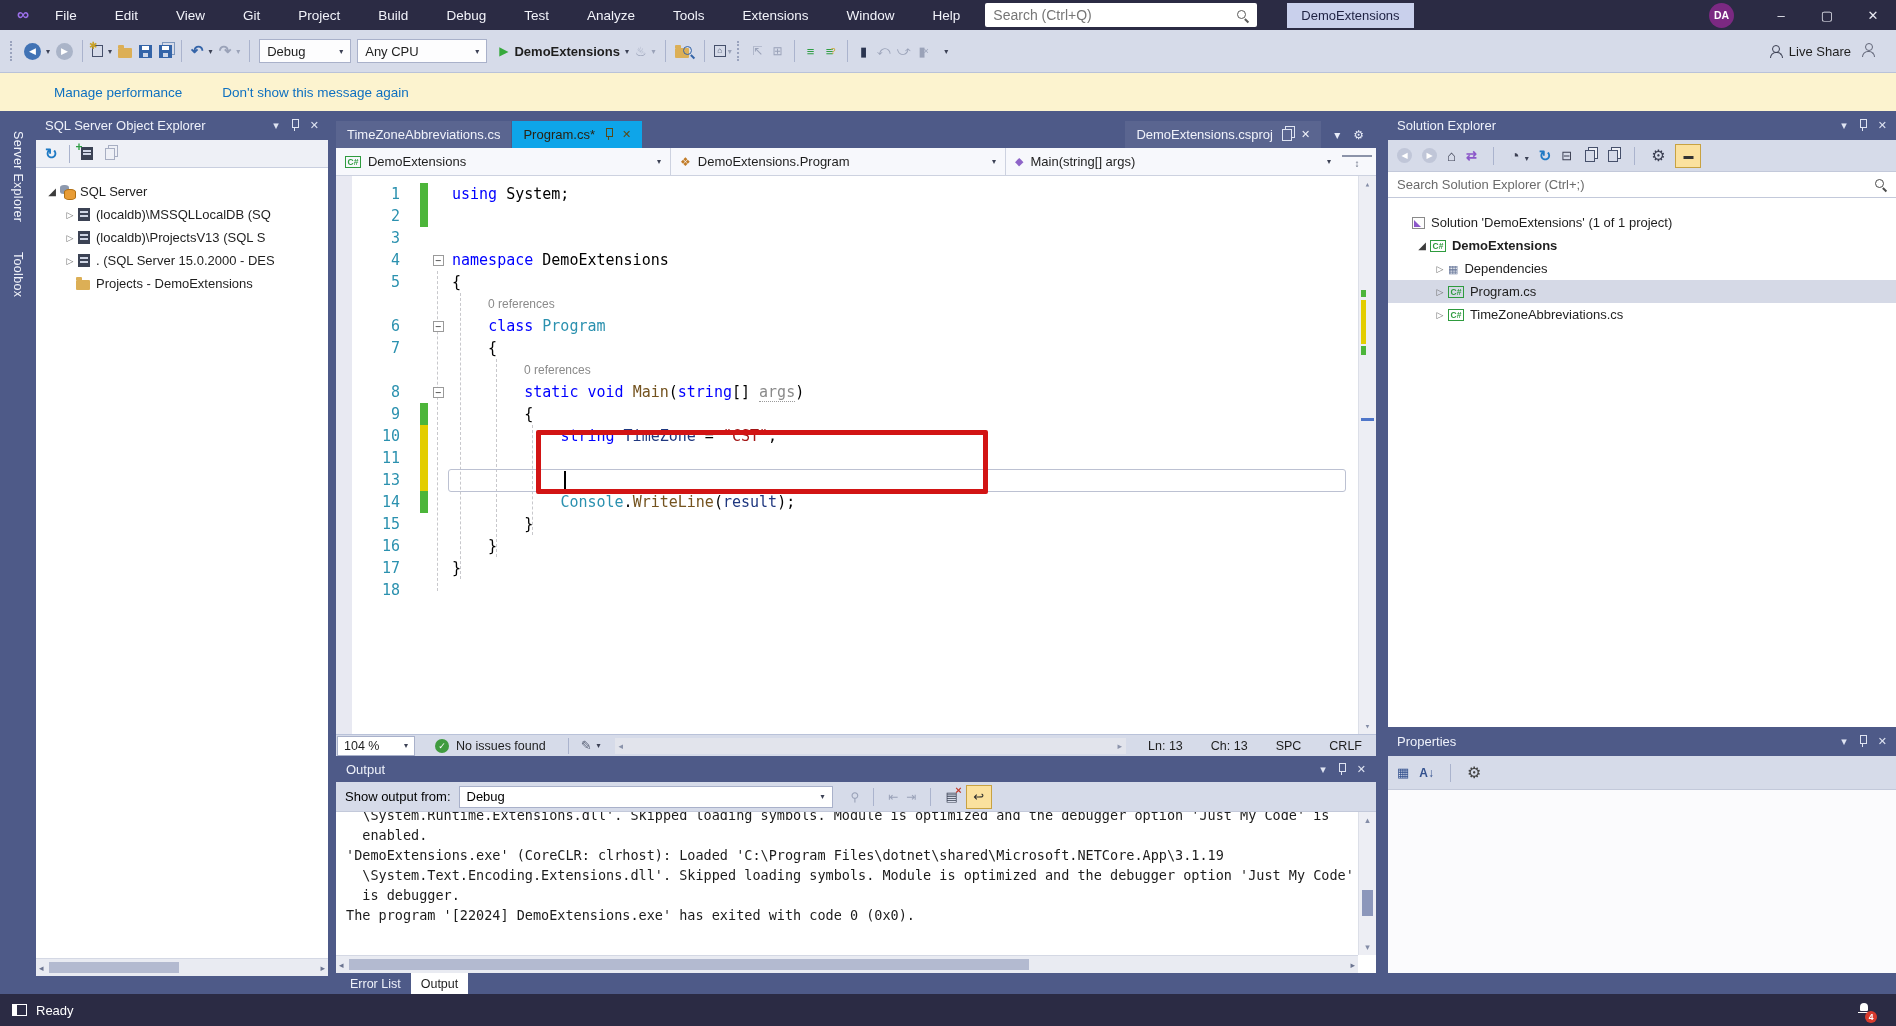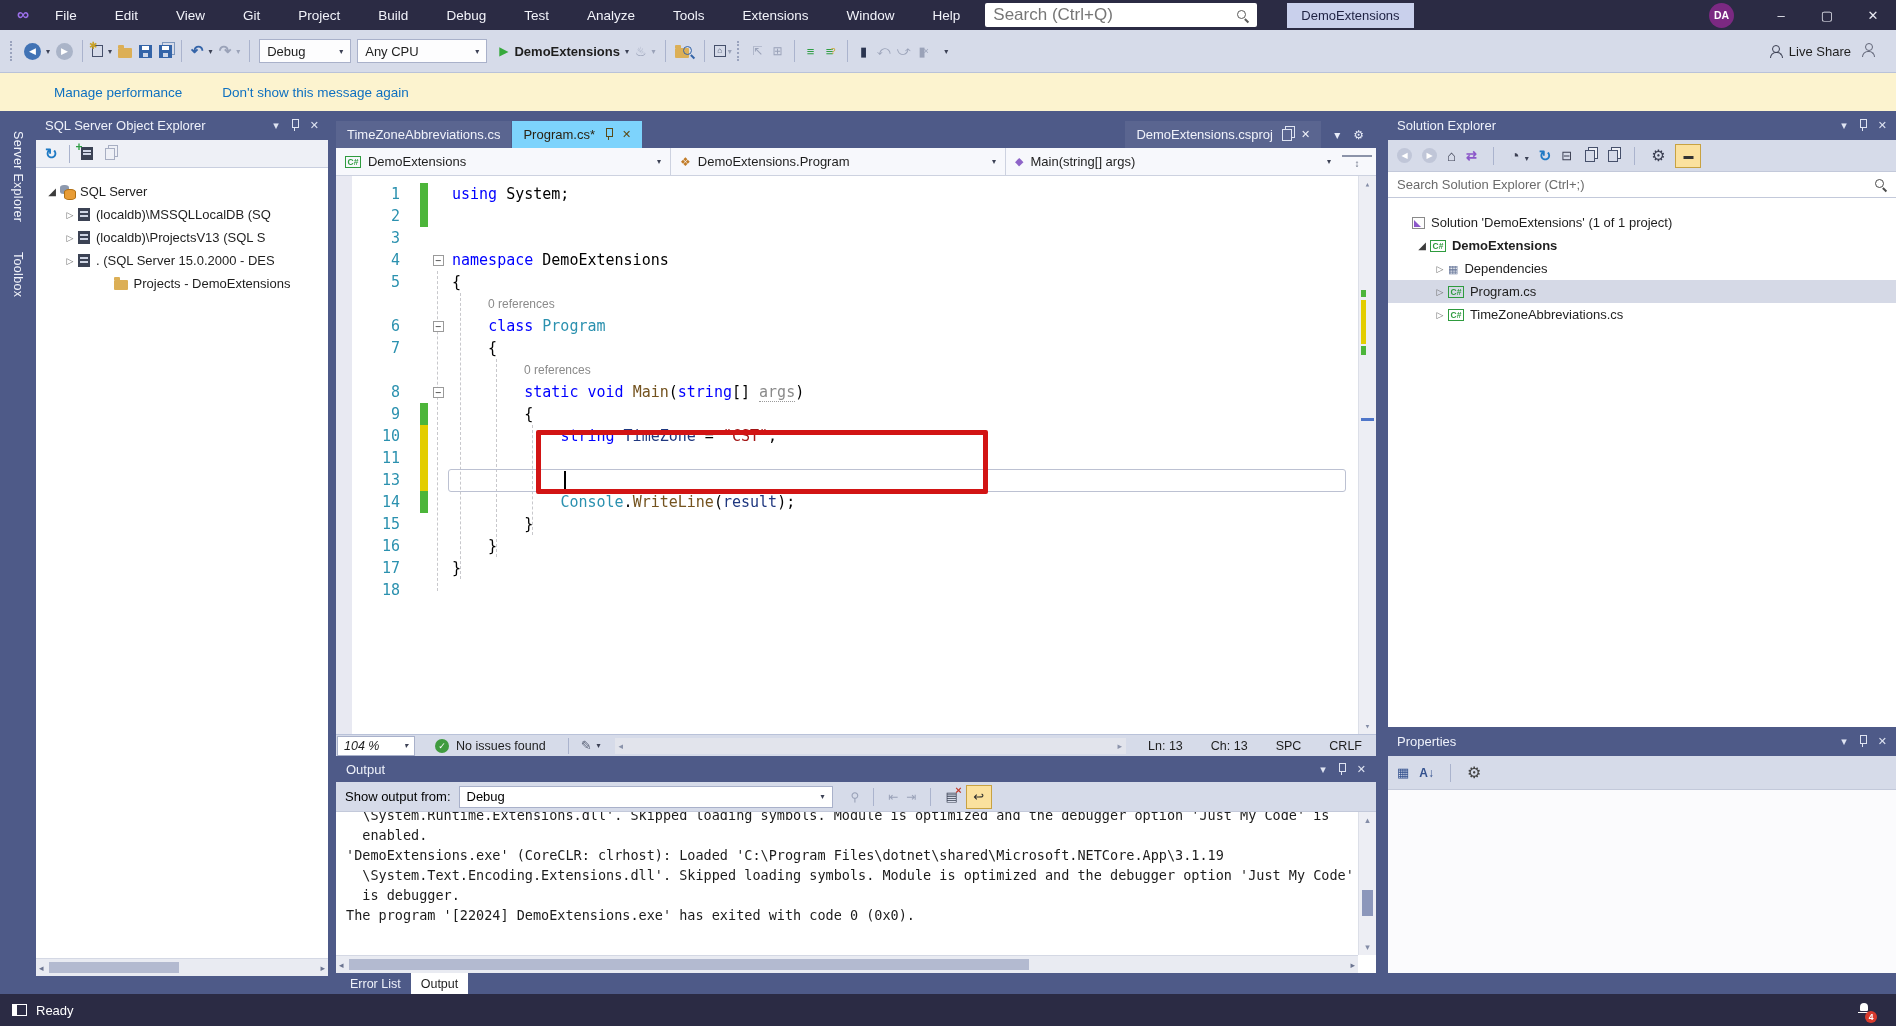--- a/index.html
+++ b/index.html
@@ -8,21 +8,21 @@
     position: relative; width: 1896px; height: 1026px; overflow: hidden;
     font-family: "Liberation Sans", sans-serif; background:#4e5a88;
   }
   
   .titlebar { position:absolute; top:0; left:0; right:0; height:30px; background:#2b2b44; color:#fff;
     display:flex; align-items:center; padding-left:10px; }
   .vs-logo { color:#9a6fe8; font-size:17px; font-weight:bold; width:26px; text-align:center; }
   .menubar { display:flex; margin-left:10px;gap:20px; }
   .menu-item { padding:5px 9px; font-size:13.5px; color:#f2f3fa; cursor:default; }
   .tb-search { width:272px; height:24px; background:#fff; margin-left:16px; border-radius:2px;
-    display:flex; align-items:center; justify-content:space-between; padding:0 8px; color:#767676; font-size:17px; }
+    display:flex; align-items:center; justify-content:space-between; padding:0 8px; color:#767676; font-size:14px; }
   .tb-project { margin-left:30px; background:#c9d0ec; color:#1e2142; padding:5px 14px; font-size:13px; }
   .tb-spacer { flex:1; }
   .avatar { width:25px; height:25px; border-radius:50%; background:#7b2982; color:#fff; font-size:10.5px; font-weight:bold;
     display:flex; align-items:center; justify-content:center; }
   .win-controls { display:flex; margin-left:24px; }
   .win-btn { width:46px; height:30px; display:flex; align-items:center; justify-content:center; font-size:13px; color:#e9eaf2; }
   
   .toolbar { position:absolute; top:30px; left:0; right:0; height:43px; background:#d6dbe9;
     border-bottom:1px solid #b9c2d9; display:flex; align-items:center; padding:0 8px; font-size:13px; color:#1e1e1e; }
   .dots { width:5px; height:20px; border-left:2px dotted #9aa3bd; margin:0 6px 0 2px; }
@@ -88,21 +88,21 @@
   .ic-cs { color:#2e9b3e; border:1px solid #2e9b3e; font-size:8.5px; font-weight:bold; padding:0 1.5px; line-height:10px; display:inline-block; }
   .ic-dep { color:#667699; font-size:11px; line-height:12px; }
   .sql-hscroll { position:absolute; left:0; right:0; bottom:18px; height:18px; background:#e9ebf2; border-top:1px solid #d4d8e4;
     display:flex; align-items:center; color:#6b7490; font-size:9px; padding:0 3px; }
   .hthumb { height:11px; background:#b3bad0; }
   
   .center { position:absolute; left:336px; width:1040px; top:0; bottom:0; }
   .tabwell { height:37px; display:flex; align-items:flex-end; }
   .etab { height:27px; display:flex; align-items:center; padding:0 11px; font-size:13px; margin-right:1px; }
   .etab.inactive { background:#5a6590; color:#f0f2fa; }
-  .etab.active { background:#7dd3fc; color:#2a2212; }
+  .etab.active { background:#0ea5e9; color:#2a2212; }
   .ticon { margin-left:9px; font-size:11px; }
   .tabwell-right { margin-left:auto; display:flex; align-items:flex-end; }
   .tw-icons { display:flex; align-items:center; height:27px; gap:13px; color:#e8ecf8; padding:0 12px; font-size:12px; }
   .navbar { height:28px; background:#f7f8fc; border-bottom:1px solid #cdd2e0; display:flex; }
   .nav-dd { flex:1; display:flex; align-items:center; gap:7px; padding:0 9px; border-right:1px solid #cdd2e0; font-size:13px; color:#1e1e1e; }
   .nav-dd .caret { margin-left:auto; }
   .nav-split { width:30px; display:flex; align-items:center; justify-content:center; color:#5b6378; border-top:2px solid #8b93a9; height:14px; margin:7px 4px 0 2px; font-size:10px; }
   .ic-class { color:#c27d2a; font-size:12px; }
   .ic-method { color:#8e64c8; font-size:11px; }
   
@@ -128,21 +128,21 @@
   .v-scroll { position:absolute; right:0; top:0; bottom:0; width:18px; background:#edeef4; border-left:1px solid #dcdfe8; z-index:6;
     color:#838ca6; font-size:9px; text-align:center; }
   .v-scroll .arr-top { position:absolute; top:3px; left:0; right:0; }
   .v-scroll .arr-bot { position:absolute; bottom:3px; left:0; right:0; }
   .mk { position:absolute; left:2px; width:5px; }
   .mk.g { background:#4cb53a; } .mk.y { background:#e3cd00; }
   .mk.blue { left:2px; right:2px; width:auto; background:#4f76c9; }
   
   .edstatus { height:22px; background:#d6dbe9; border-top:1px solid #b9c2d9; display:flex; align-items:center; font-size:12.5px; color:#1e1e1e; }
   .zoom-dd { background:#fff; border:1px solid #a9b1ca; height:20px; width:78px; margin-left:1px;
-    display:flex; align-items:center; justify-content:space-between; padding:0 6px;font-style:italic; }
+    display:flex; align-items:center; justify-content:space-between; padding:0 6px; }
   .health { display:flex; align-items:center; gap:7px; margin:0 16px 0 20px; }
   .okdot { width:14px; height:14px; border-radius:50%; background:#3f9b3f; color:#fff; font-size:9px;
     display:flex; align-items:center; justify-content:center; }
   .h-track { flex:1; height:16px; margin:0 8px; background:#e2e4ec; display:flex; align-items:center;
     justify-content:space-between; color:#8b93ab; font-size:9px; padding:0 4px; }
   .pos-item { padding:0 14px; }
   
   .output-panel { position:relative; height:217px; background:#fff; }
   .out-header { height:26px; background:#4e5a88; display:flex; align-items:center; color:#eef1fa; font-size:13px; padding:0 10px; }
   .out-toolbar { height:30px; background:#d6dbe9; border-bottom:1px solid #c3c9da; display:flex; align-items:center; padding:0 9px; font-size:13px; gap:8px; }
@@ -371,21 +371,21 @@
           <div class="trow" style="padding-left: 26px;">
             <span class="exp">▷</span>
             <span class="tico ic-server"></span>
             <span class="tlabel">(localdb)\ProjectsV13 (SQL S</span>
           </div>
           <div class="trow" style="padding-left: 26px;">
             <span class="exp">▷</span>
             <span class="tico ic-server"></span>
             <span class="tlabel">. (SQL Server 15.0.2000 - DES</span>
           </div>
-          <div class="trow" style="padding-left: 24px; justify-content: center;">
+          <div class="trow" style="padding-left: 24px;">
             <span class="exp"></span>
             <span class="tico ic-folder"></span>
             <span class="tlabel">Projects - DemoExtensions</span>
           </div>
         </div>
       <div class="sql-hscroll">
         <span>◂</span>
         <div style="flex:1;position:relative;height:11px;margin:0 3px">
             <div class="hthumb" style="position:absolute;left:2px;width:130px;top:0"></div>
           </div>

